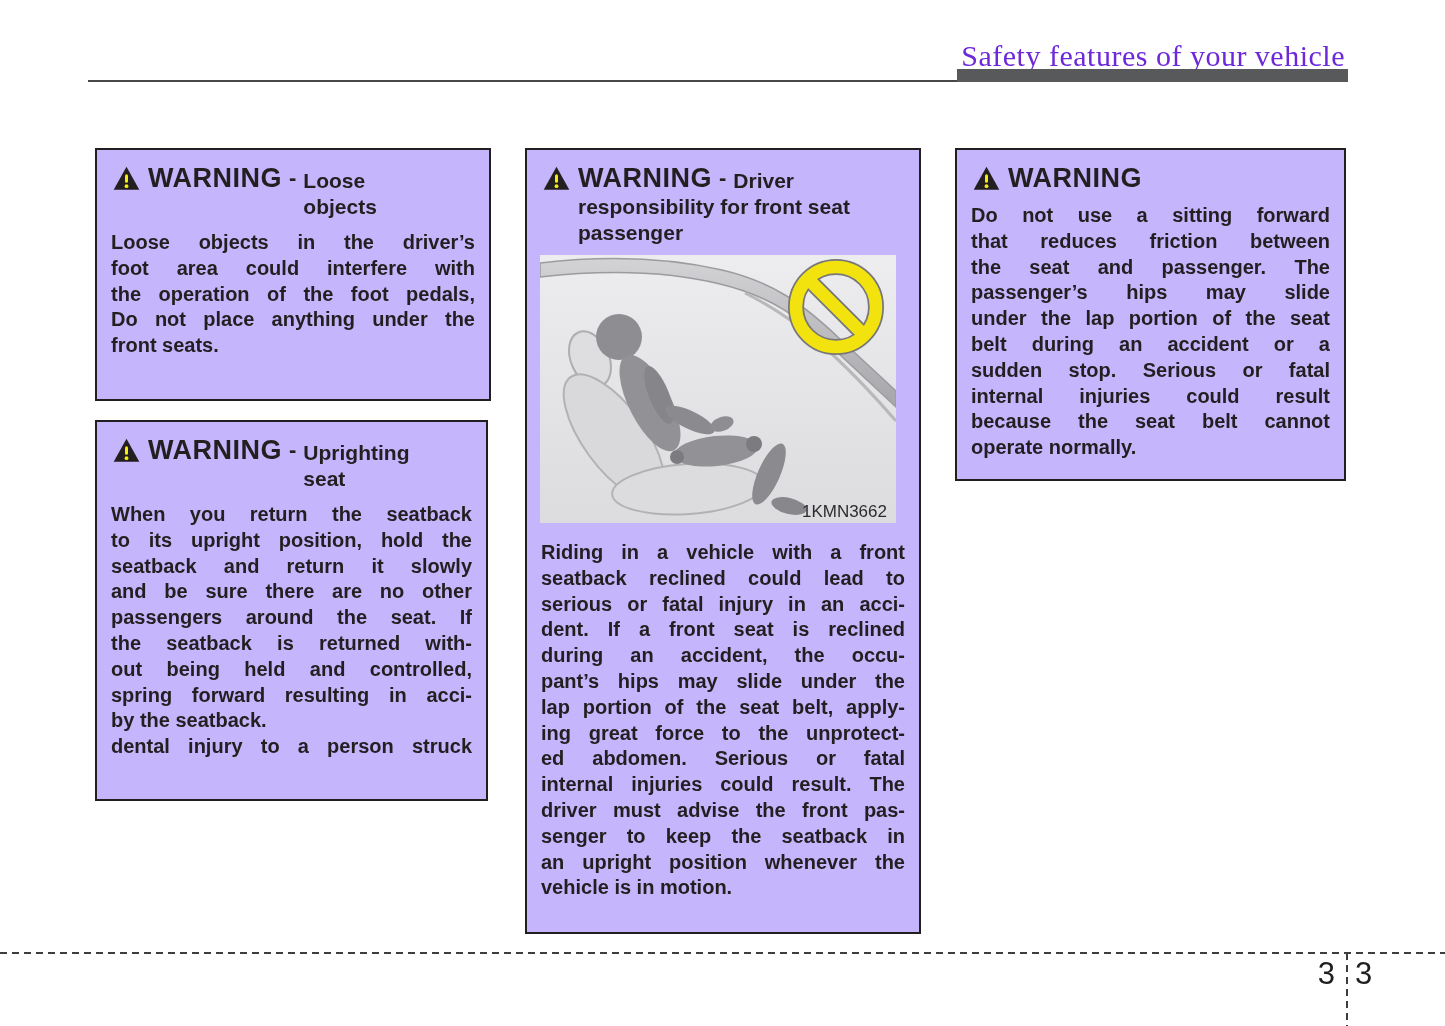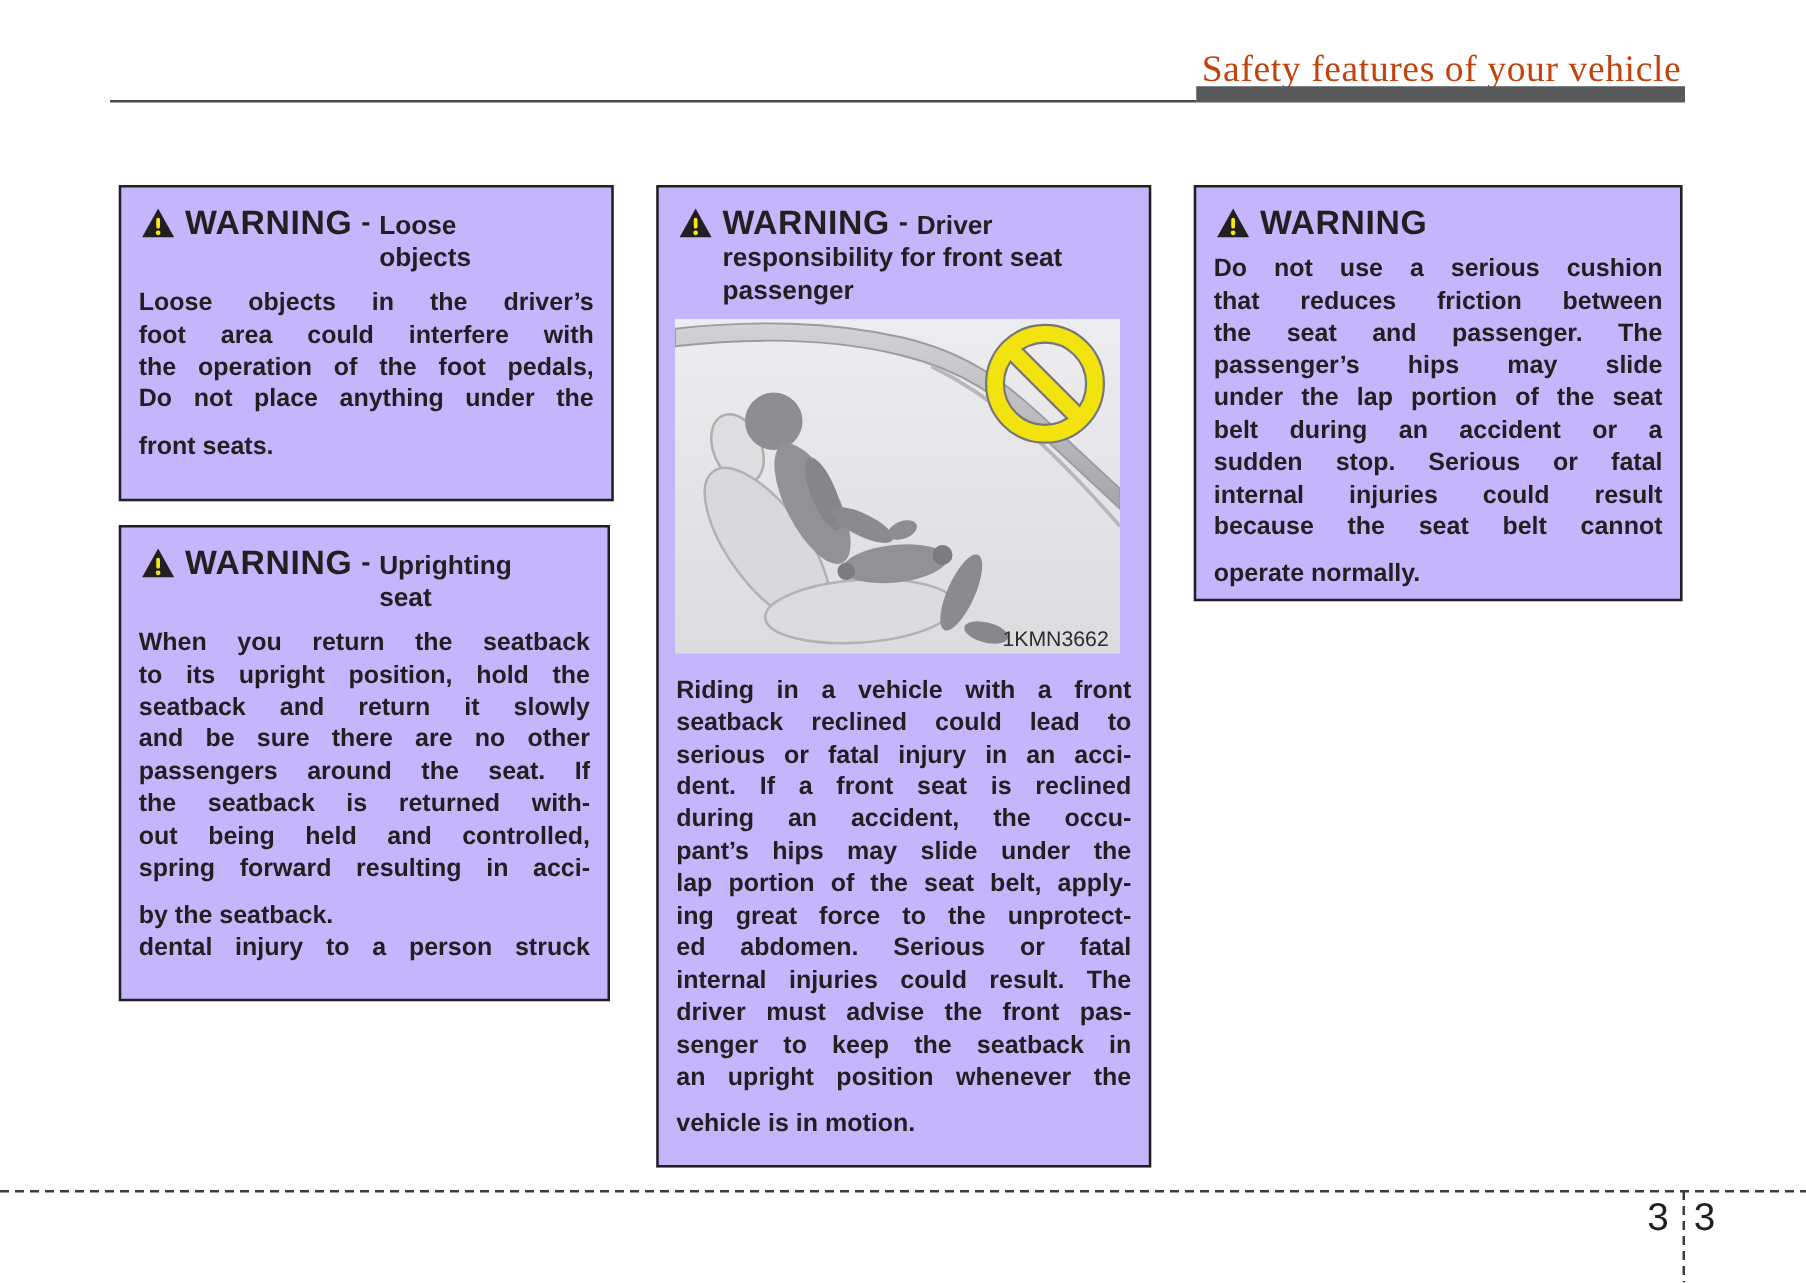--- a/index.html
+++ b/index.html
@@ -3,21 +3,21 @@
 <meta charset="utf-8">
 <style>
   html,body { margin:0; padding:0; }
   body {
     width:1445px; height:1026px; position:relative; background:#ffffff;
     font-family:"Liberation Sans", sans-serif; overflow:hidden;
   }
   
   .header-title {
     position:absolute; top:39px; right:100px;
-    font-family:"Liberation Serif", serif; font-size:30px; color:#c2410c;
+    font-family:"Liberation Serif", serif; font-size:30px; color:#6d28d9;
     letter-spacing:0.5px;
   }
   .header-rule-thin {
     position:absolute; left:88px; top:80px; width:869px; height:2px; background:#47484a;
   }
   .header-bar {
     position:absolute; left:957px; top:69px; width:391px; height:13px; background:#58595b;
   }
   
   .wbox {
@@ -35,21 +35,21 @@
   .subcol { padding-top:5px; }
   .subcol div, .wsubcont, .wsub1 { font-size:21px; font-weight:bold; line-height:26px; white-space:nowrap; }
   .tcol .line1 { display:flex; align-items:flex-start; }
   .tcol .line1 .wsub1 { padding-top:5px; }
   .wbody { margin-top:10px; }
   .bl {
     font-size:20px; font-weight:bold; line-height:25.8px;
     text-align:justify; text-align-last:justify;
     white-space:nowrap; overflow:hidden;
   }
-  .bl.last { text-align-last:left;margin-top:12px; }
+  .bl.last { text-align-last:left; }
   
   .illus { margin:9px 0 17px -1px; width:356px; height:268px; display:block; }
   
   .dash-h {
     position:absolute; left:0; top:952px; width:1445px; height:2px;
     background:repeating-linear-gradient(90deg,#3d3d3f 0 7px,transparent 7px 12px);
   }
   .dash-v {
     position:absolute; left:1346px; top:953px; width:2px; height:73px;
     background:repeating-linear-gradient(180deg,#3d3d3f 0 7px,transparent 7px 12px);
@@ -199,21 +199,21 @@
 <div class="wbox" id="box-cushion">
   <div class="trow">
     <svg class="wtri" width="27" height="25" viewBox="0 0 27 25">
         <path d="M13.5 0.8 L26.3 23.8 L0.7 23.8 Z" fill="#231f20"></path>
         <rect x="12" y="8.2" width="3" height="8.6" rx="1.5" fill="#f5e912"></rect>
         <circle cx="13.5" cy="20.2" r="1.9" fill="#f5e912"></circle>
       </svg>
     <span class="wlabel">WARNING</span>
   </div>
   <div class="wbody">
-    <div class="bl">Do not use a serious cushion</div>
+    <div class="bl">Do not use a sitting forward</div>
     <div class="bl">that reduces friction between</div>
     <div class="bl">the seat and passenger. The</div>
     <div class="bl">passenger’s hips may slide</div>
     <div class="bl">under the lap portion of the seat</div>
     <div class="bl">belt during an accident or a</div>
     <div class="bl">sudden stop. Serious or fatal</div>
     <div class="bl">internal injuries could result</div>
     <div class="bl">because the seat belt cannot</div>
     <div class="bl last">operate normally.</div>
   </div>

